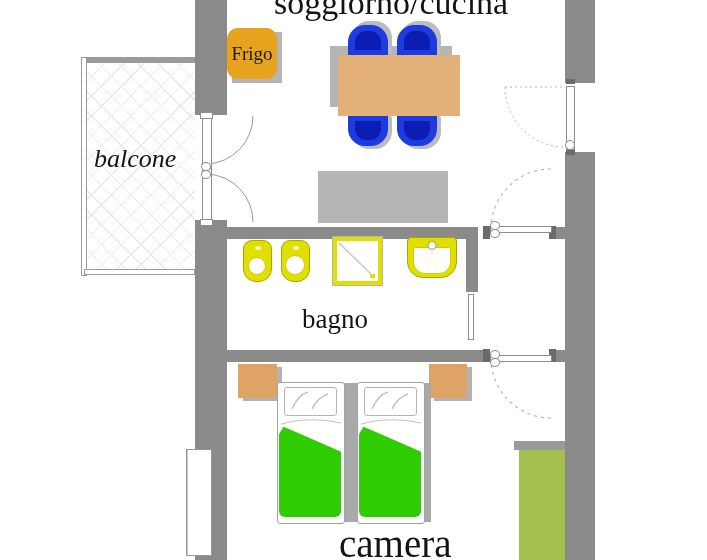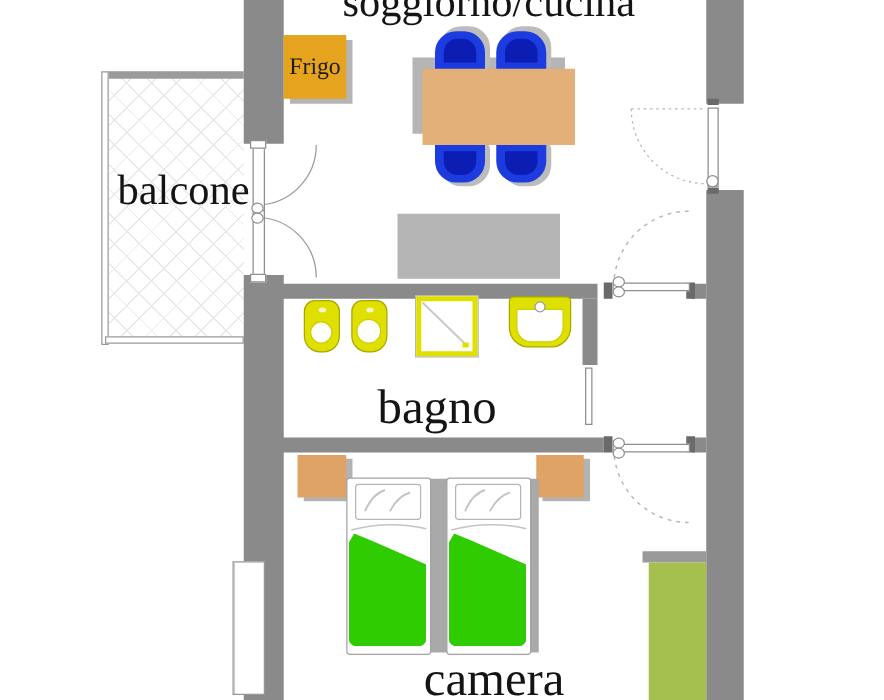--- a/index.html
+++ b/index.html
@@ -21,21 +21,21 @@
       repeating-linear-gradient(45deg,  transparent 0 13px, #e9e9e9 13px 14px),
       repeating-linear-gradient(-45deg, transparent 0 13px, #e9e9e9 13px 14px);
   }
   .rail-solid { position:absolute; background:#9b9b9b; }
   .rail-double { position:absolute; background:#ffffff; border:1px solid #9b9b9b; }
 
   
   .wood { position:absolute; background:#e2b078; }
   #fridge { position:absolute; left:227px; top:28px; width:50px; height:51px;
     background:#e5a31e; display:flex; align-items:center; justify-content:center;
-    font-size:19px; color:#1c1c1c; }
+    font-size:19px; color:#1c1c1c;border-radius:11px; }
   #tv-cabinet { position:absolute; left:310px; top:177px; width:130px; height:51px; background:#e0a76a; }
 
   .chair { position:absolute; width:40px; height:34px; background:#1d3ce0; }
   .chair.top    { border-radius:17px 17px 4px 4px; box-shadow:4px -4px 0 #bcbcbc; }
   .chair.bottom { border-radius:4px 4px 17px 17px; box-shadow:4px 3px 0 #bcbcbc; }
   .chair .inner { position:absolute; left:7px; width:26px; height:19px; background:#0b1db2; }
   .chair.top .inner    { top:6px;    border-radius:11px 11px 0 0; }
   .chair.bottom .inner { bottom:6px; border-radius:0 0 11px 11px; }
 
   
@@ -195,17 +195,17 @@
     </svg>
     <div class="blanket"></div>
   </div>
 
   <div class="shadow" style="left:514px; top:441px; width:51px; height:9px; background:#9a9a9a;"></div>
   <div id="wardrobe"></div>
 
   <div id="window-left"></div>
 
   <div class="room-label" style="left:274px; top:-14px; font-size:34px;">soggiorno/cucina</div>
-  <div class="room-label" style="left:94px; top:136px; font-size:34px;">balcone</div>
-  <div class="room-label" style="left:302px; top:306px; font-size:39px;">bagno</div>
+  <div class="room-label" style="left:94px; top:146px; font-size:26px;font-style:italic;">balcone</div>
+  <div class="room-label" style="left:302px; top:306px; font-size:27px;">bagno</div>
   <div class="room-label" style="left:339px; top:524px; font-size:39px;">camera</div>
 
 </div>
 
 </body></html>

